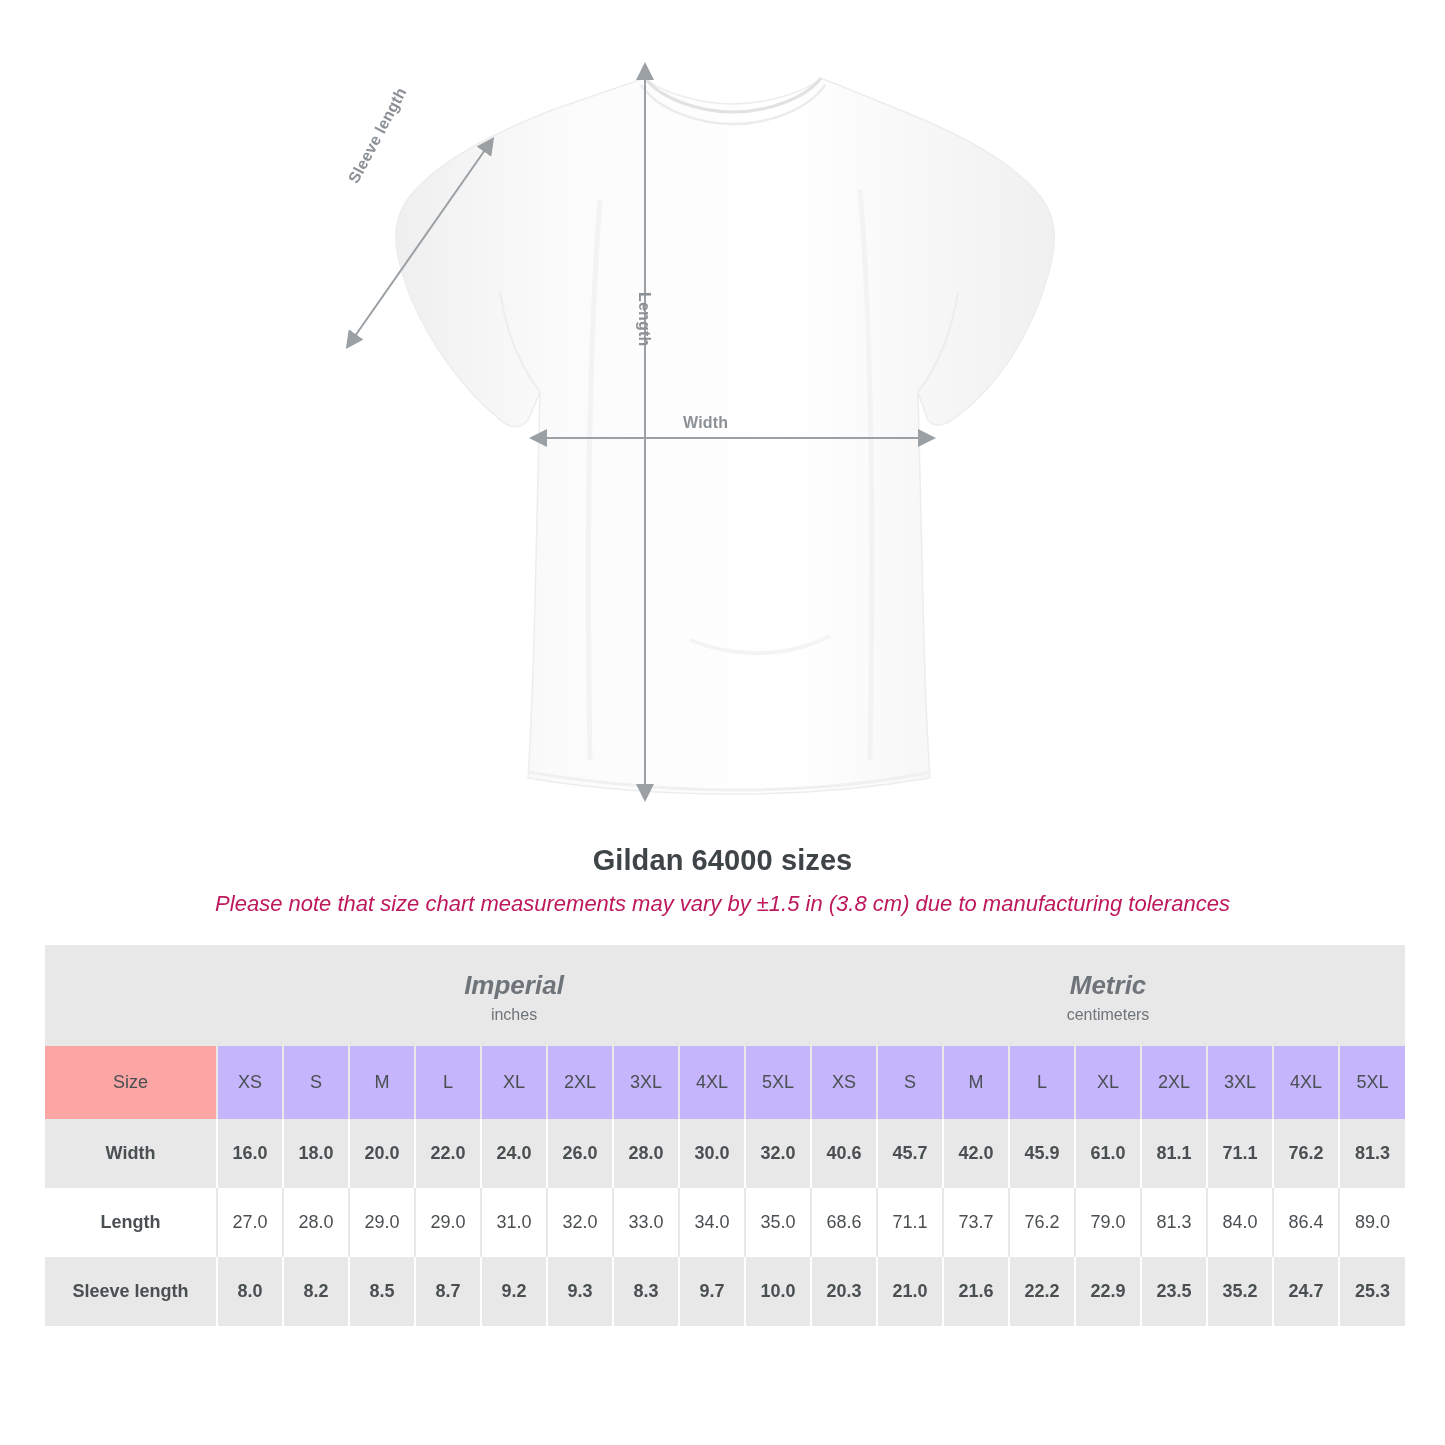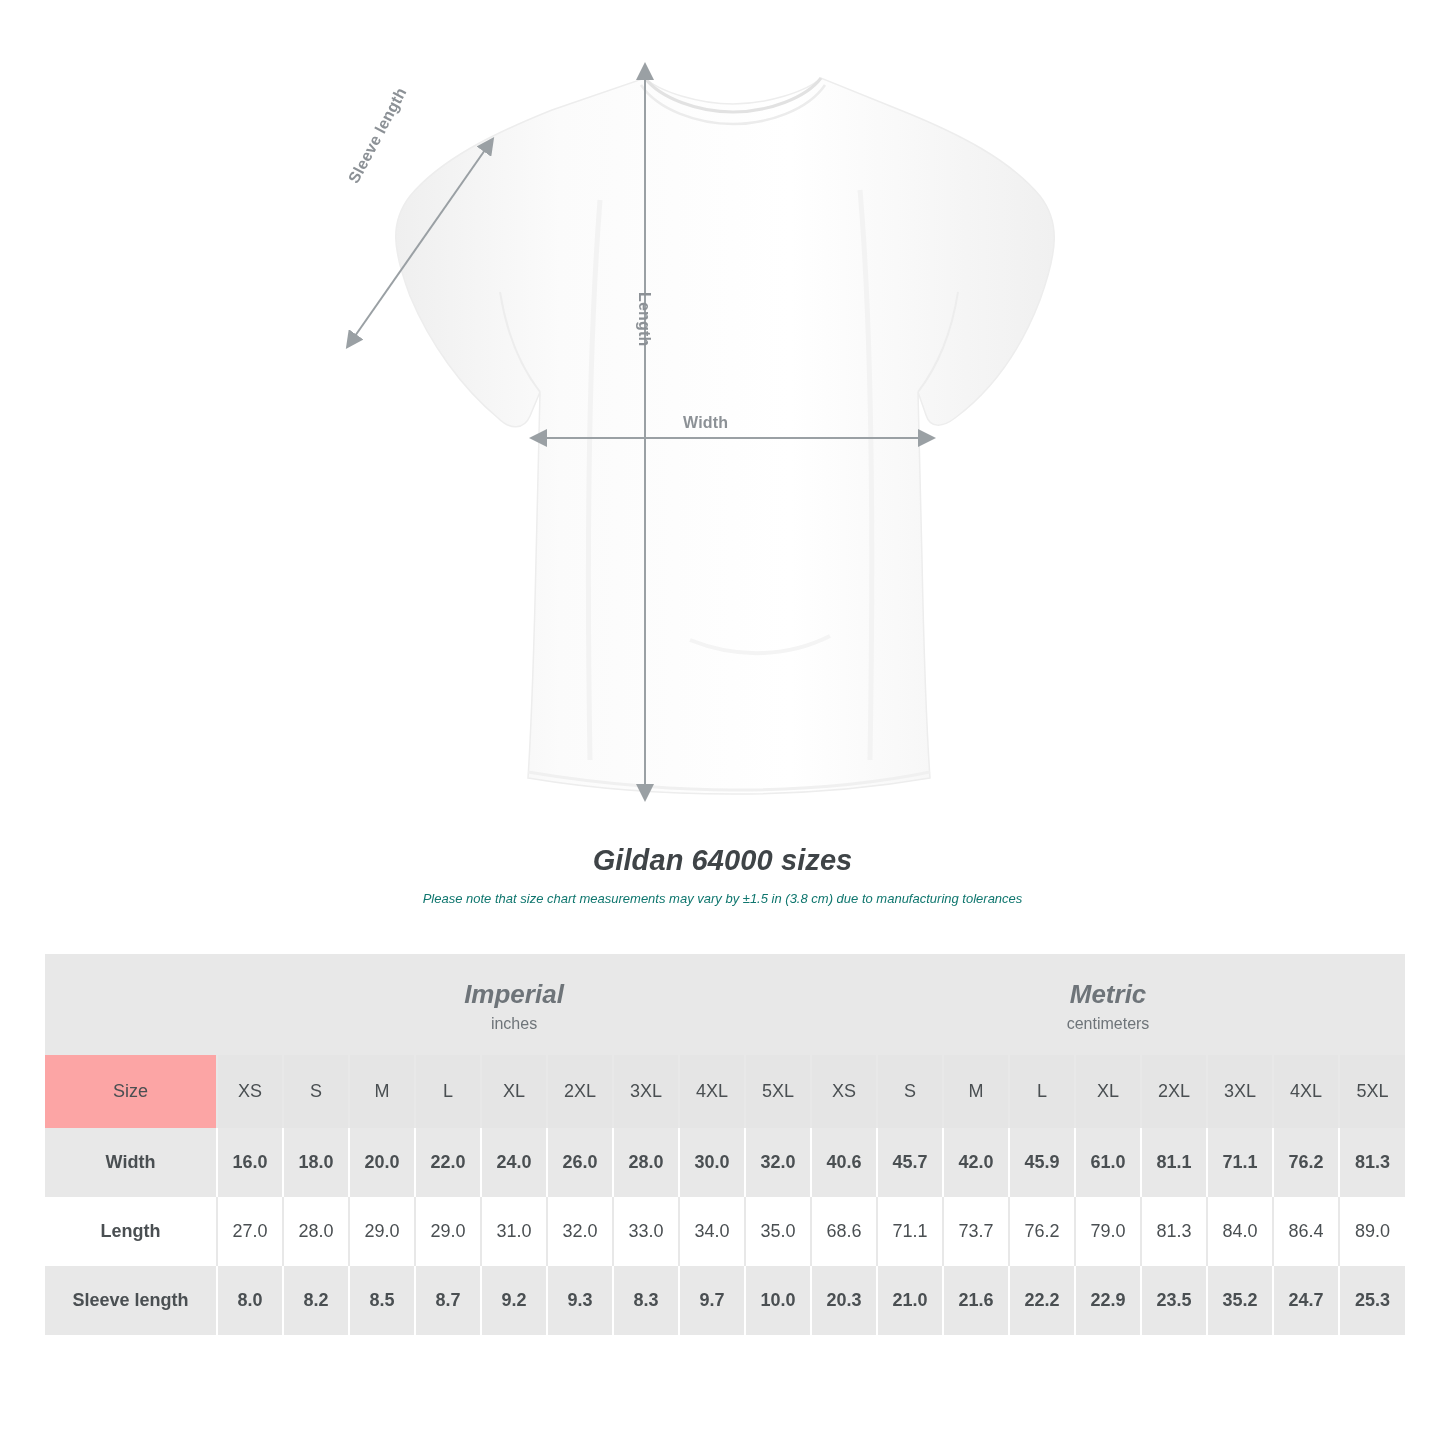--- a/index.html
+++ b/index.html
@@ -59,32 +59,31 @@
   .title-block {
     text-align: center;
     margin-top: 14px;
   }
   .chart-title {
     font-size: 29px;
     font-weight: bold;
     color: #3f4447;
     margin: 0;
     letter-spacing: 0.1px;
+  }
+  .chart-note {
+    font-size: 22px;
     font-style: italic;
-  }
-  .chart-note {
-    font-size: 13px;
-    font-style: italic;
-    color: #0f766e;
+    color: #be185d;
     margin-top: 14px;
   }
 
   
   .table-wrap {
-    margin-top: 40px;
+    margin-top: 20px;
     padding: 8px 45px;
   }
   table.size-table {
     width: 100%;
     border-collapse: collapse;
     table-layout: fixed;
   }
   table.size-table td, table.size-table th {
     text-align: center;
     vertical-align: middle;
@@ -107,21 +106,21 @@
   }
   .unit-sub {
     font-size: 16px;
     color: #6e7479;
     margin-top: 4px;
   }
   .unit-blank { background: #e8e8e8; }
 
   
   .head-row td {
-    background: #e5e5e5;
+    background: #c4b5fd;
     padding: 26px 0;
     font-size: 18px;
     font-weight: bold;
     color: #3f4447;
     border-left: 2px solid #e8e8e8;
   }
   .head-row td.first-col {
     border-left: none;
     background: #fca5a5;
     font-size: 18px;

